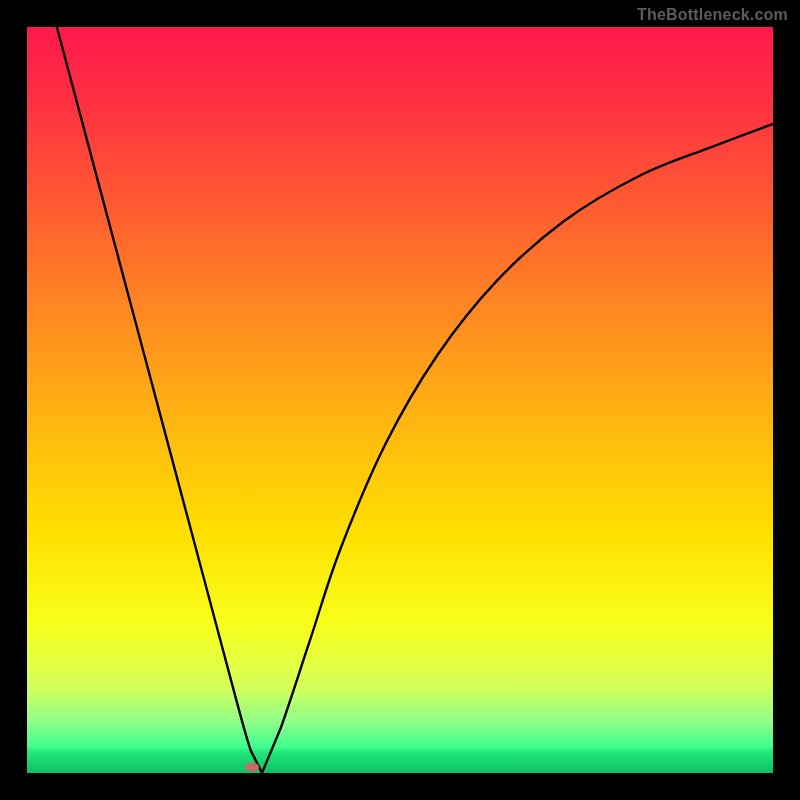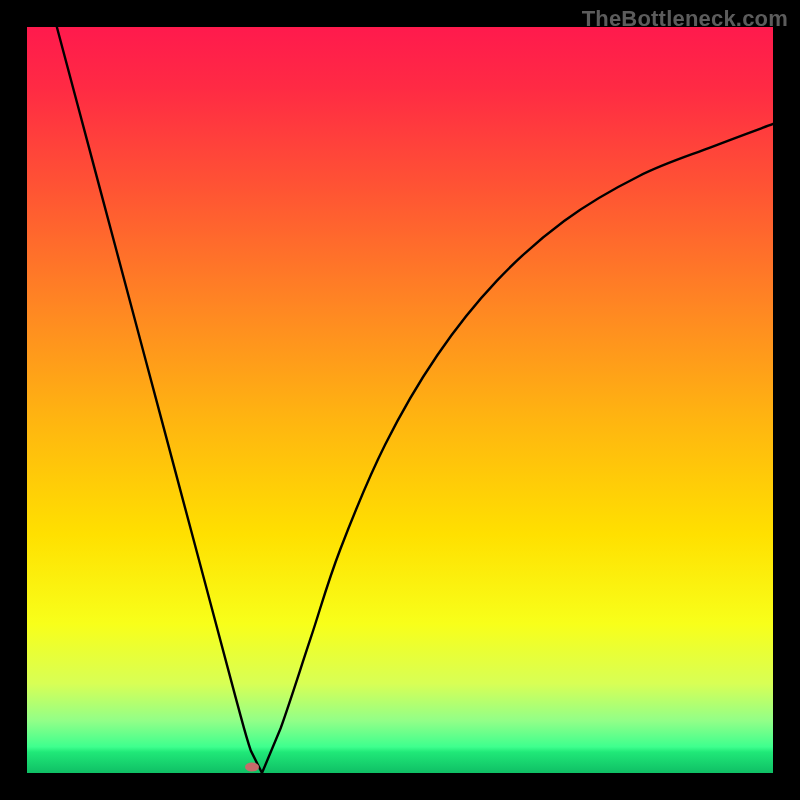--- a/index.html
+++ b/index.html
@@ -29,21 +29,21 @@
       #3eff8e 96.5%,
       #20e878 97.2%,
       #0fbf65 100%
     );
   }
   .watermark {
     position: absolute;
     top: 6px;
     right: 12px;
     font-family: Arial, Helvetica, sans-serif;
-    font-size: 22px;
+    font-size: 16px;
     font-weight: 600;
     color: #5c5c5c;
     letter-spacing: 0.2px;
     z-index: 5;
   }
   svg.curve {
     position: absolute;
     left: 0;
     top: 0;
     width: 746px;

